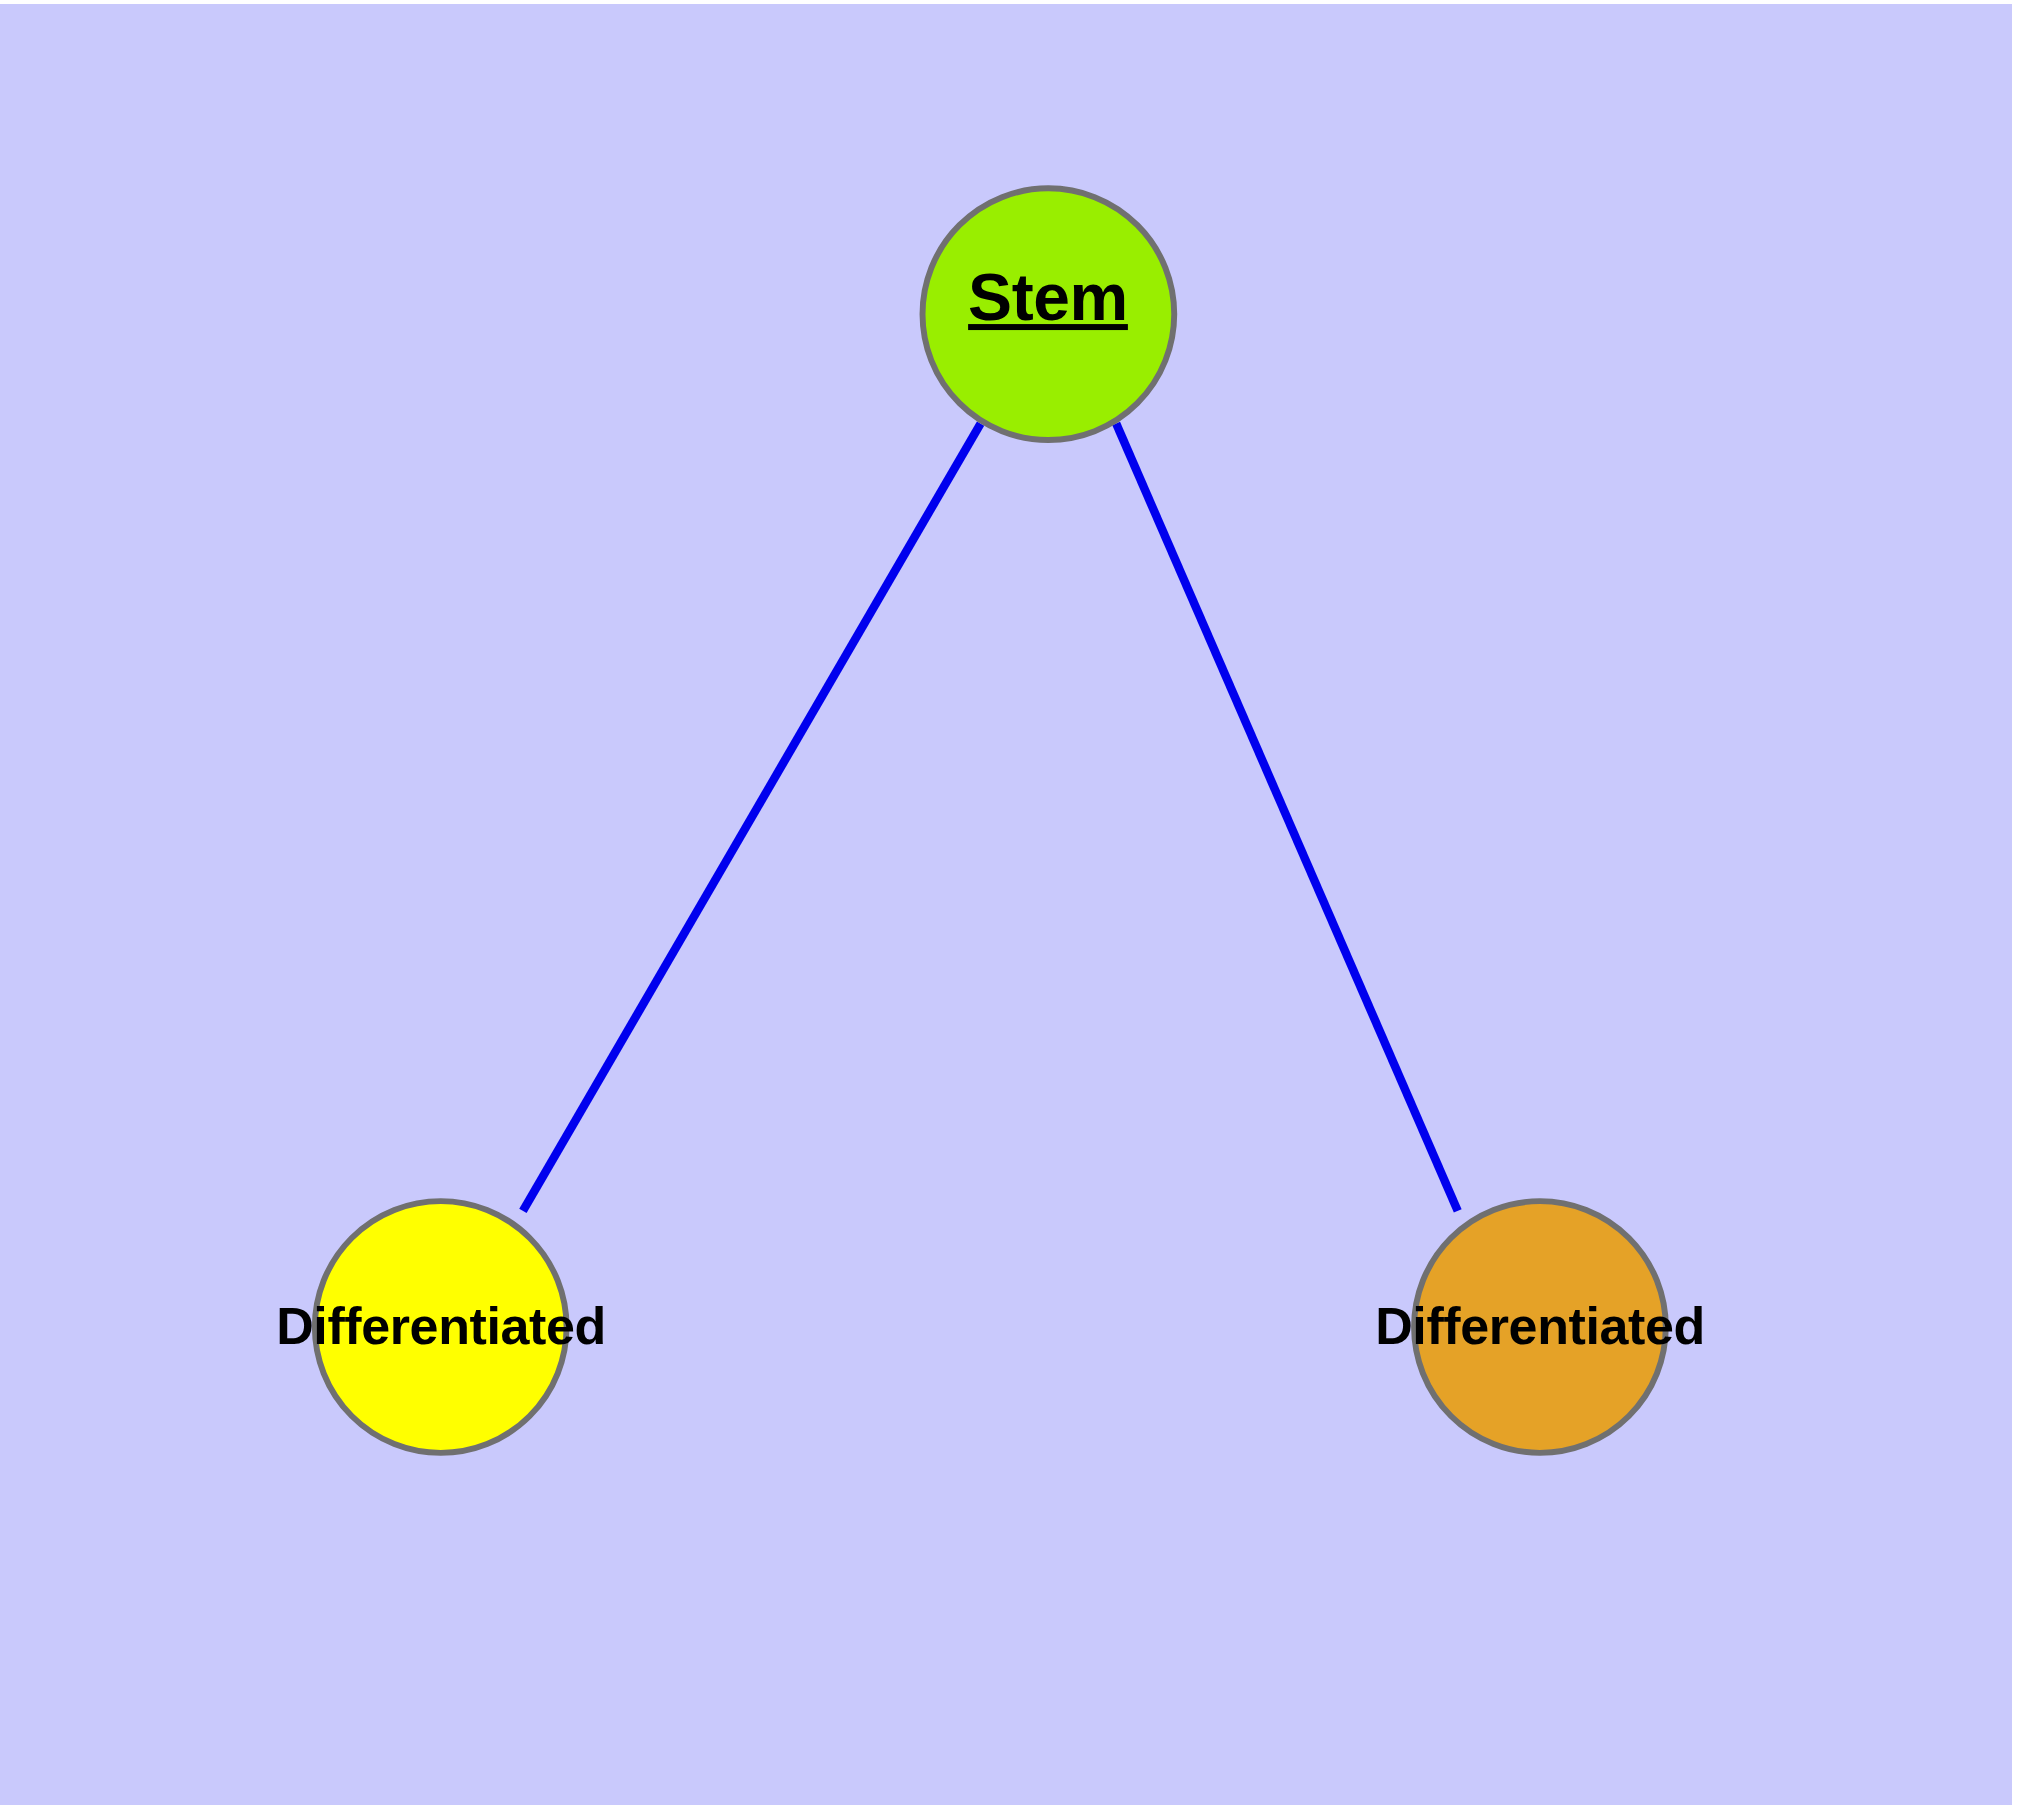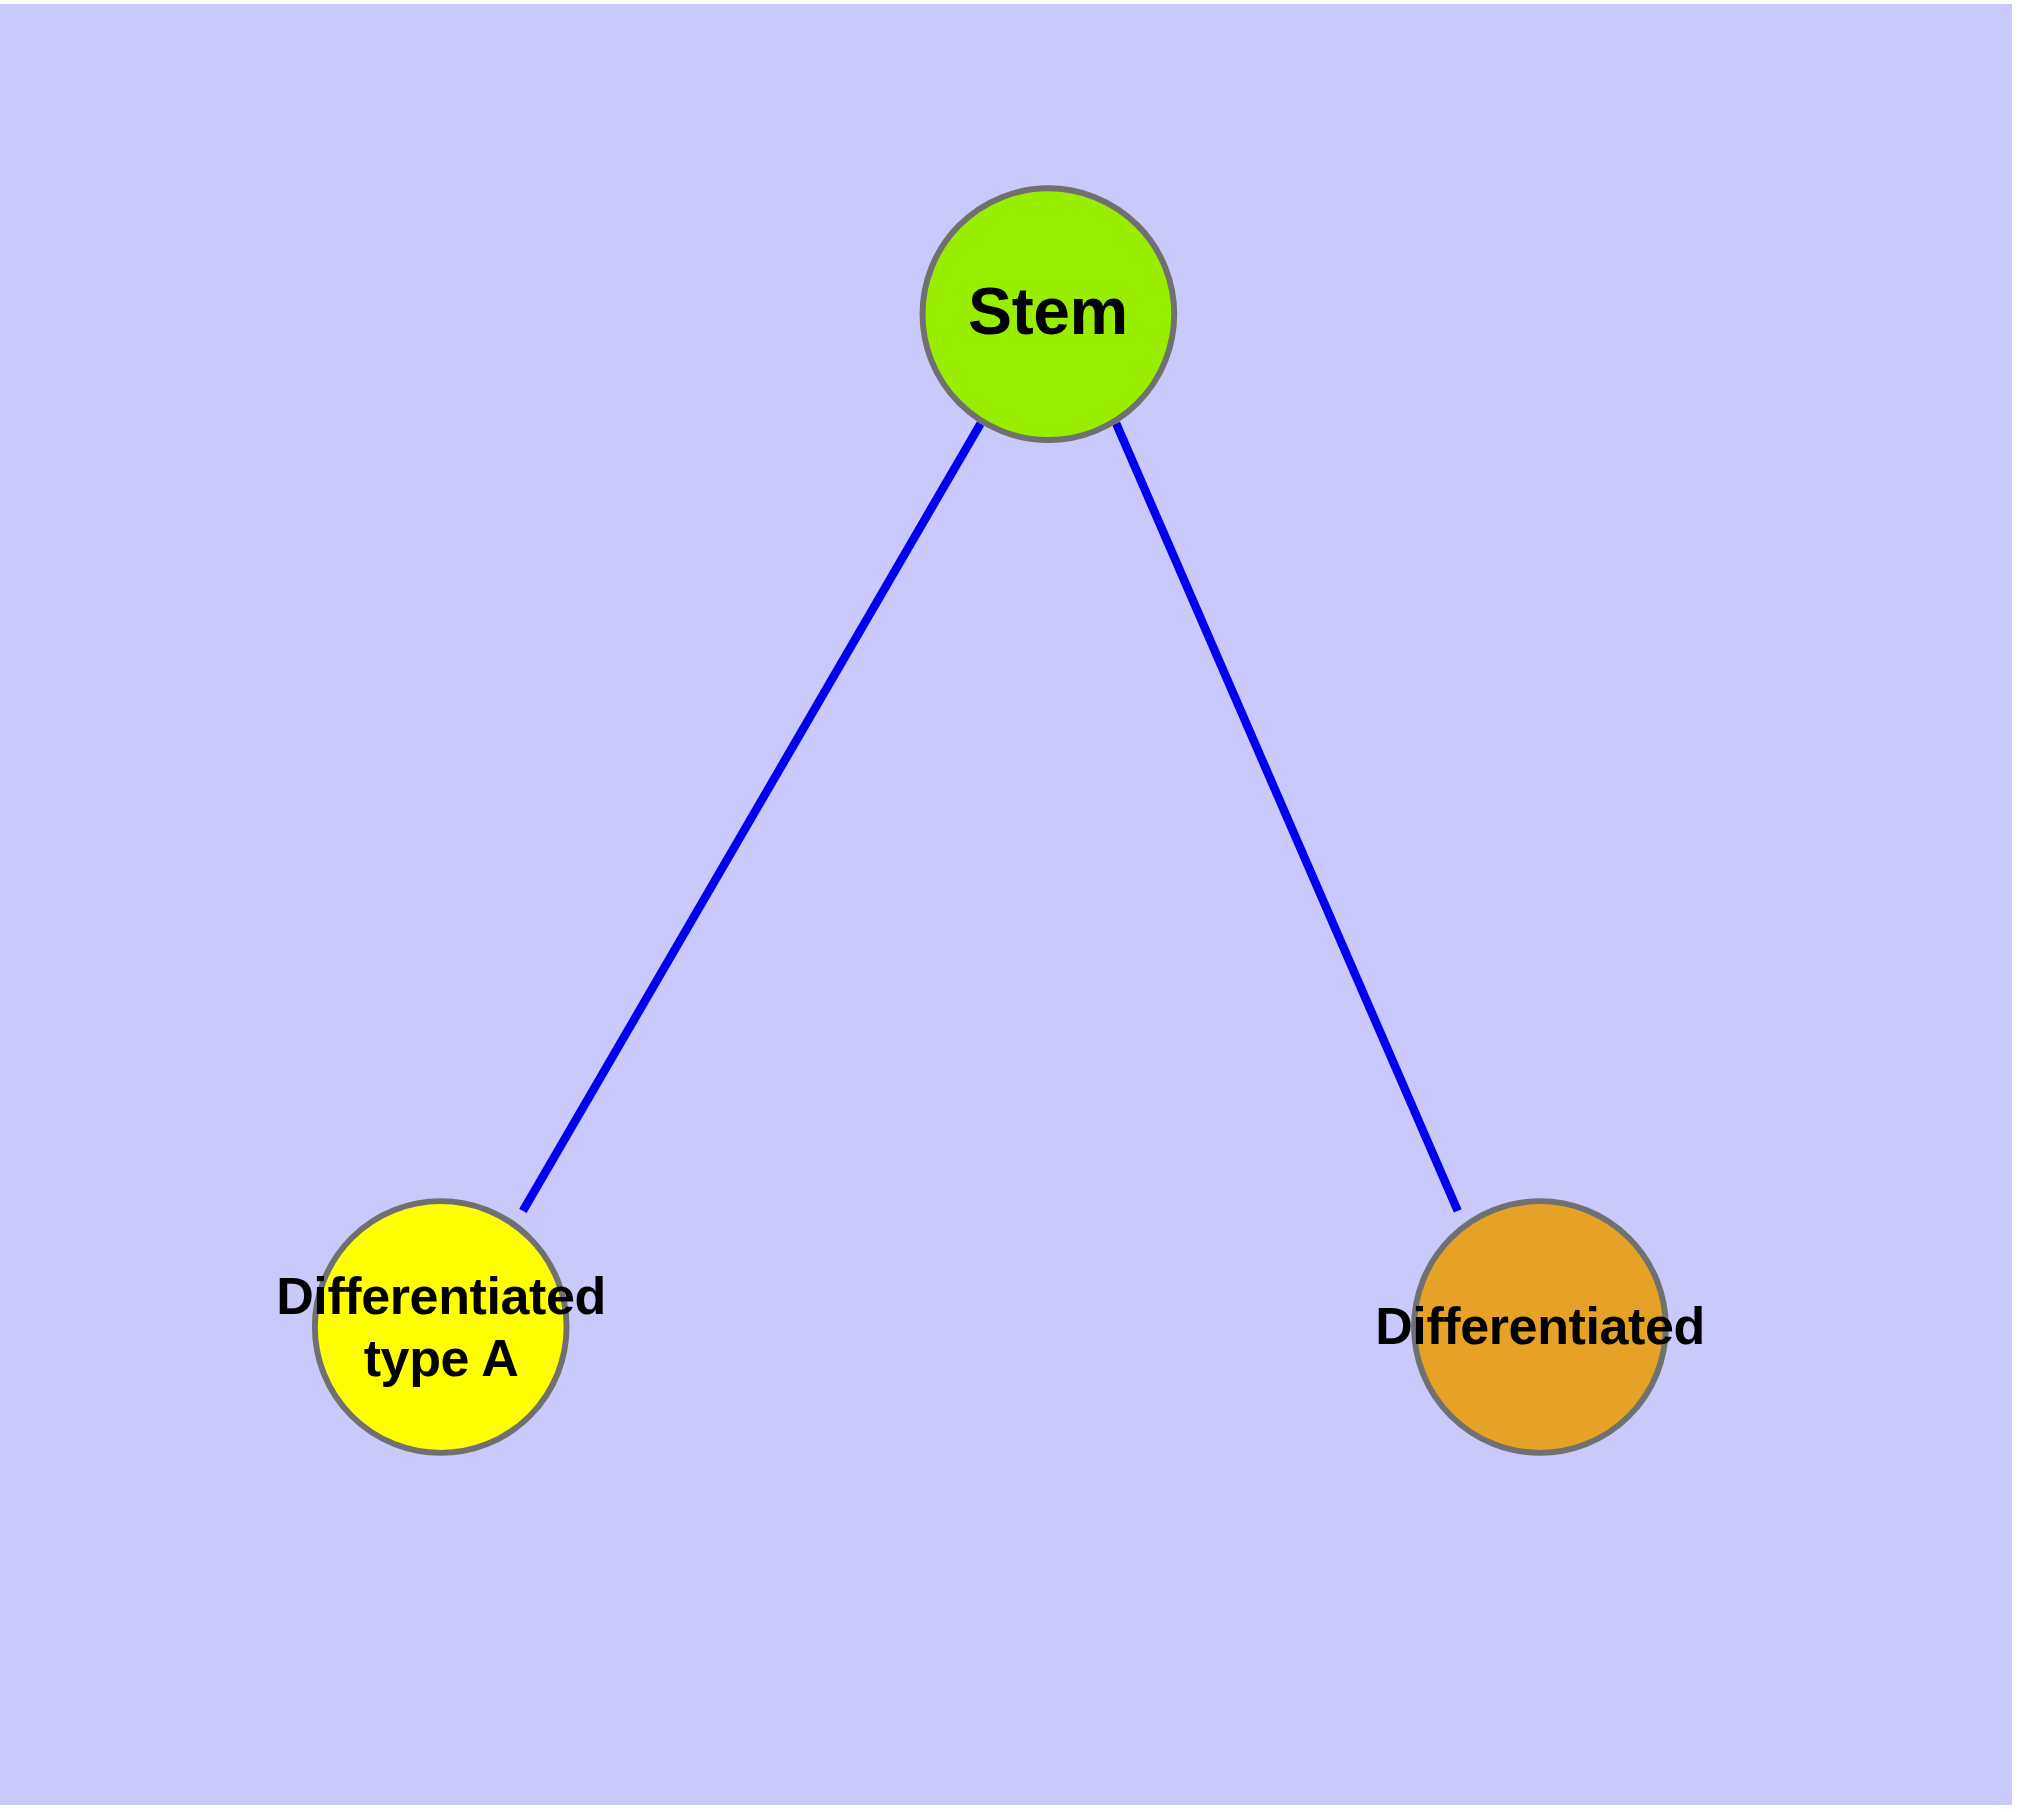--- a/index.html
+++ b/index.html
@@ -62,26 +62,25 @@
           <line x1="1317" y1="495" x2="1720" y2="1424" stroke="#0000ee" stroke-width="10" stroke-linecap="butt"></line>
         </g>
       <g id="nodes-layer">
           <circle cx="1237" cy="366" r="148.5" fill="#99ee00" stroke="#707070" stroke-width="7"></circle>
           <circle cx="520" cy="1561" r="148.5" fill="#ffff00" stroke="#707070" stroke-width="7"></circle>
           <circle cx="1817" cy="1561" r="148.5" fill="#e5a227" stroke="#707070" stroke-width="7"></circle>
         </g>
     </svg>
 
     <div id="labels-layer">
-        <div class="node-label label-root" style="left: 1048px; top: 308px;">
+        <div class="node-label label-root" style="left: 1048px; top: 294px; text-decoration: underline;">
           <div>Stem</div>
         </div>
         <div class="node-label label-leaf" style="left: 441px; top: 1323px;">
           <div>Differentiated</div>
-          <div>type A</div>
         </div>
         <div class="node-label label-leaf" style="left: 1540px; top: 1323px;">
           <div>Differentiated</div>
         </div>
       </div>
 
   </div>
 </div>
 
 

